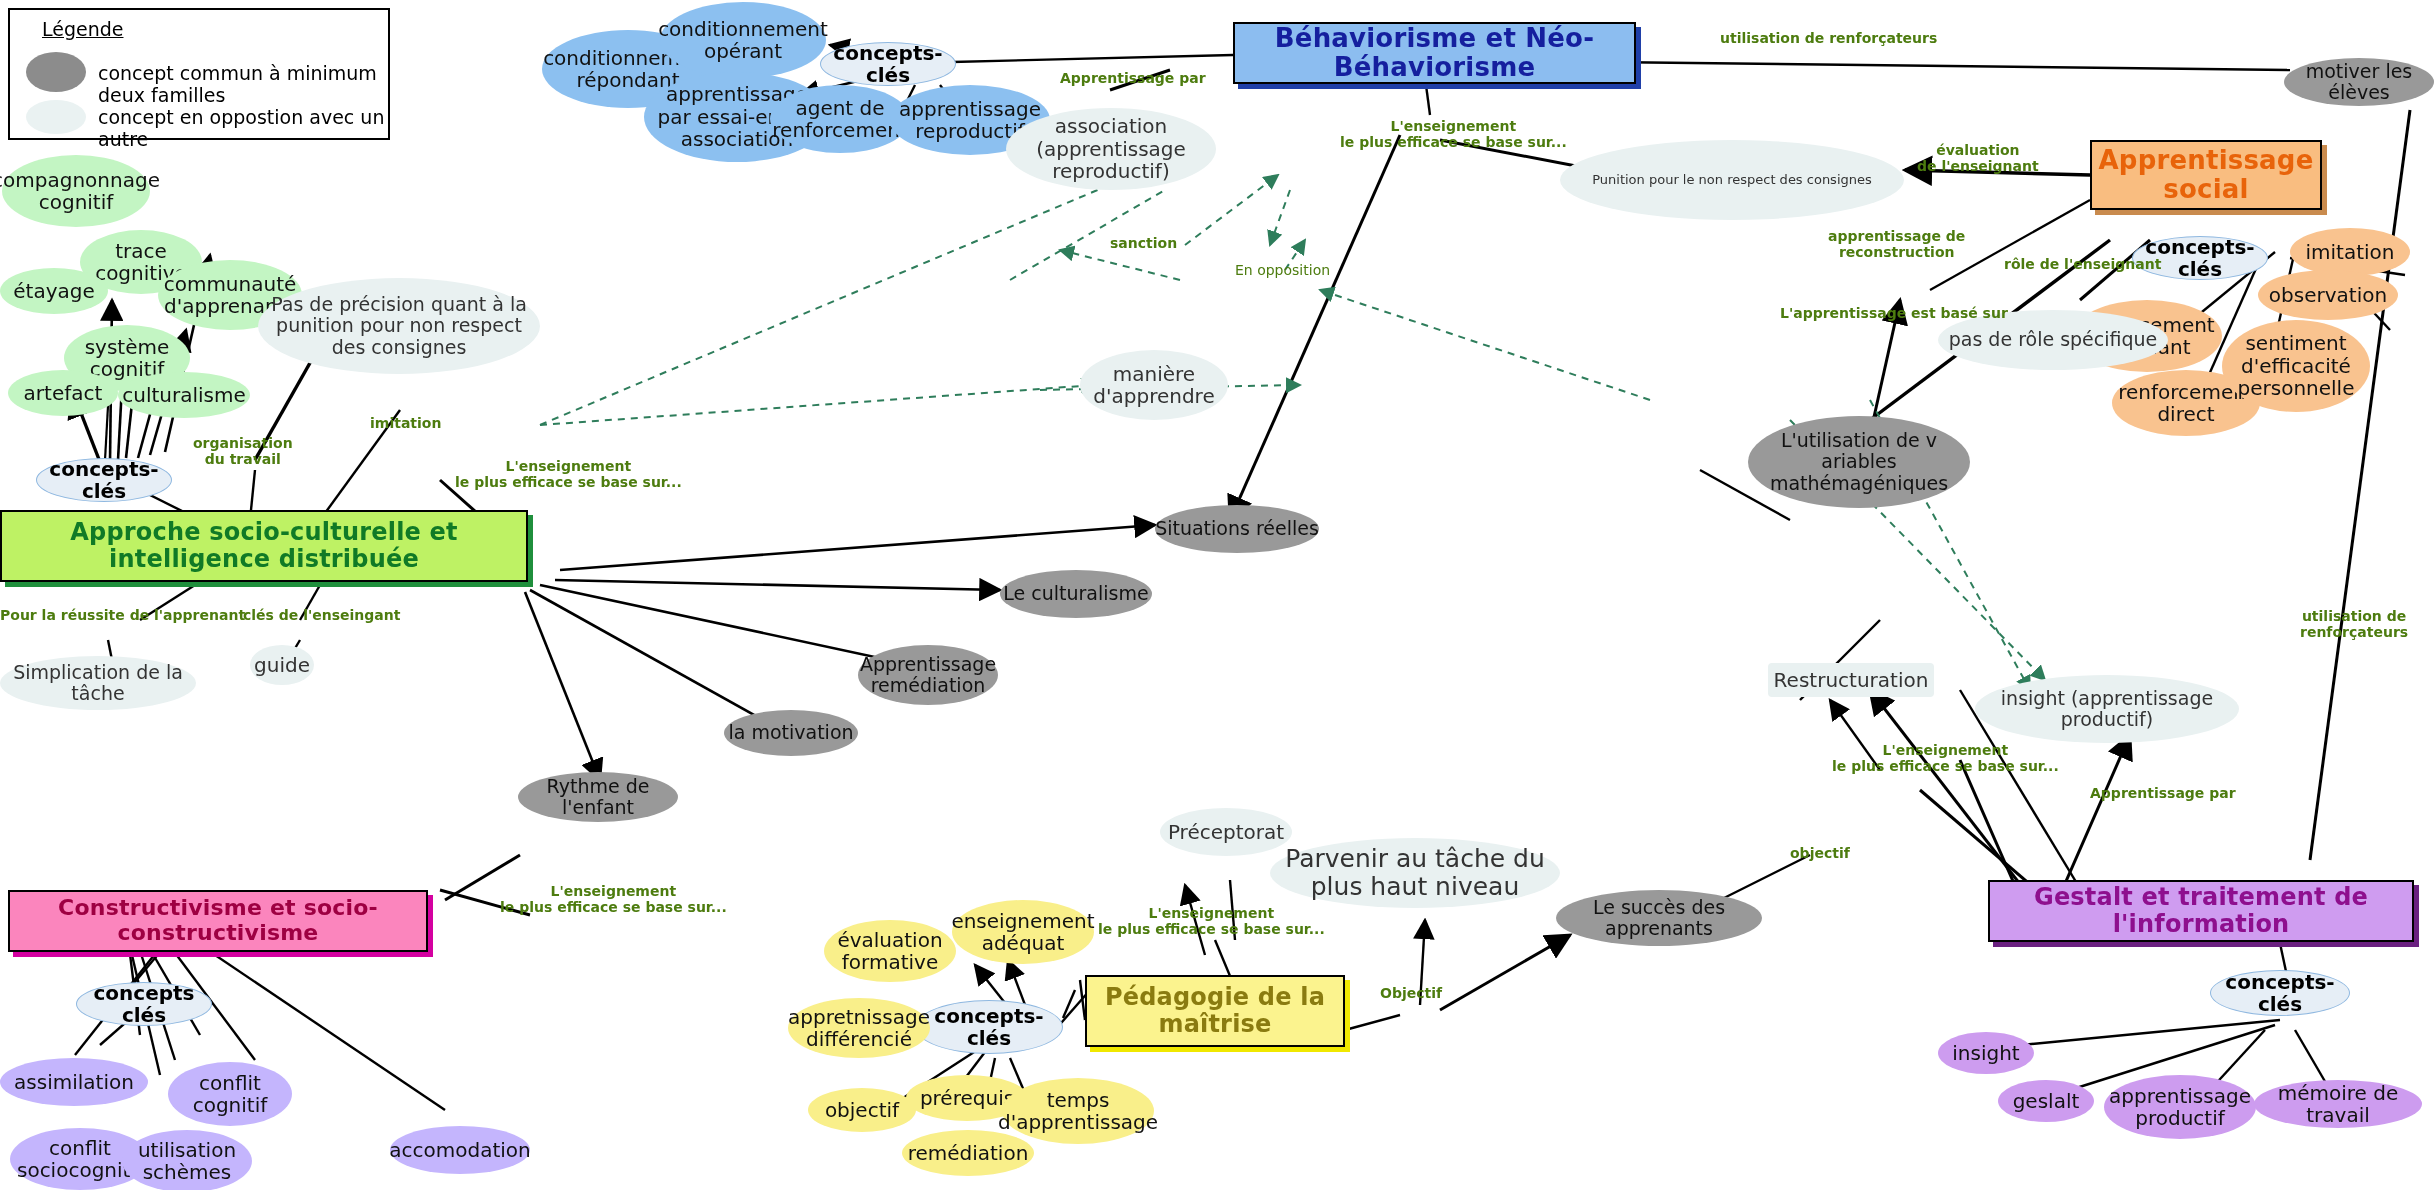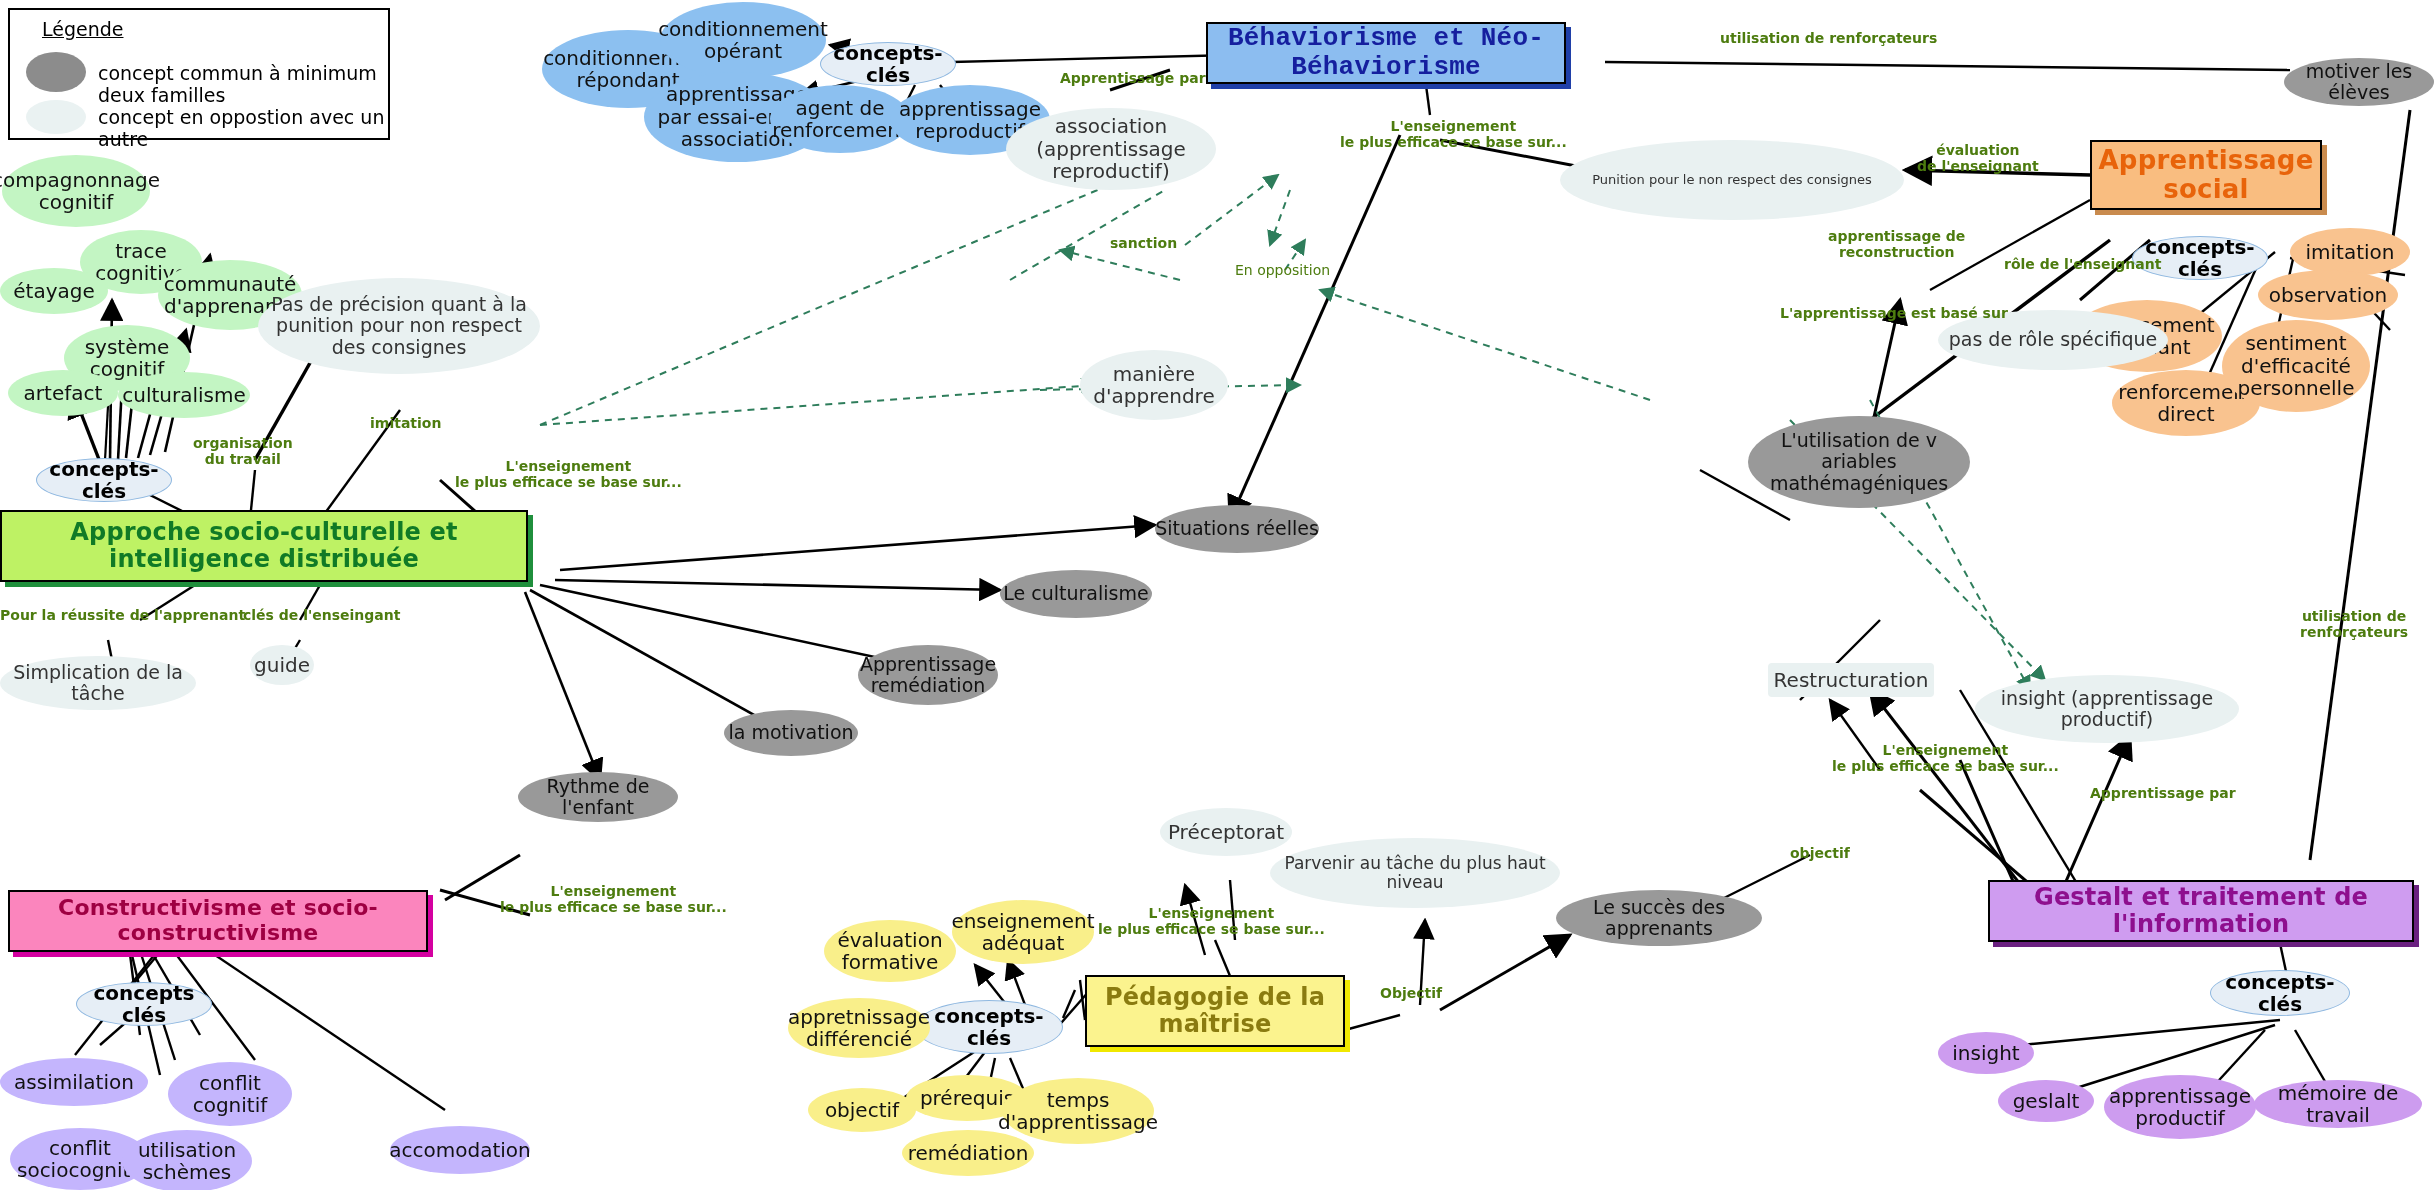--- a/index.html
+++ b/index.html
@@ -174,21 +174,21 @@
   </svg>
 
   <div id="legend">
     <div class="ltitle">Légende</div>
     <div class="lsw" style="left:16px;top:42px;width:60px;height:40px;background:#8c8c8c;"></div>
     <div class="lrow" style="left:88px;top:52px;">concept commun à minimum deux familles</div>
     <div class="lsw" style="left:16px;top:90px;width:60px;height:34px;background:#eaf2f2;"></div>
     <div class="lrow" style="left:88px;top:96px;">concept en oppostion avec un autre</div>
   </div>
 
-  <div class="node bx fambox fam-beh" style="left:1206px;top:22px;width:360px;height:62px;font-family:Liberation Mono, monospace;">Béhaviorisme et Néo-Béhaviorisme</div>
+  <div class="node bx fambox fam-beh" style="left:1233px;top:22px;width:403px;height:62px;">Béhaviorisme et Néo-Béhaviorisme</div>
 
   <div class="node bx fambox fam-soc" style="left:2090px;top:140px;width:232px;height:70px;">Apprentissage social</div>
 
   <div class="node bx fambox fam-cult" style="left:0px;top:510px;width:528px;height:72px;font-size:24px;">Approche socio-culturelle et intelligence distribuée</div>
 
   <div class="node bx fambox fam-cons" style="left:8px;top:890px;width:420px;height:62px;font-size:22px;">Constructivisme et socio-constructivisme</div>
 
   <div class="node bx fambox fam-ped" style="left:1085px;top:975px;width:260px;height:72px;font-size:24px;">Pédagogie de la maîtrise</div>
 
   <div class="node bx fambox fam-ges" style="left:1988px;top:880px;width:426px;height:62px;font-size:24px;">Gestalt et traitement de l'information</div>
@@ -251,21 +251,21 @@
   <div class="node ell c-oppo" style="left:1006px;top:108px;width:210px;height:82px;padding:0 6px;">association (apprentissage reproductif)</div>
   <div class="node ell c-oppo" style="left:1560px;top:140px;width:344px;height:80px;padding:0 10px;font-size:13px;">Punition pour le non respect des consignes</div>
   <div class="node ell c-oppo" style="left:258px;top:278px;width:282px;height:96px;padding:0 10px;font-size:19px;">Pas de précision quant à la punition pour non respect des consignes</div>
   <div class="node ell c-oppo" style="left:1080px;top:350px;width:148px;height:70px;">manière d'apprendre</div>
   <div class="node ell c-oppo" style="left:0px;top:656px;width:196px;height:54px;font-size:19px;">Simplication de la tâche</div>
   <div class="node ell c-oppo" style="left:250px;top:645px;width:64px;height:40px;">guide</div>
   <div class="node ell c-oppo" style="left:1938px;top:310px;width:230px;height:60px;font-size:19px;">pas de rôle spécifique</div>
   <div class="node ell c-oppo" style="left:1768px;top:663px;width:166px;height:34px;border-radius:4px;">Restructuration</div>
   <div class="node ell c-oppo" style="left:1975px;top:675px;width:264px;height:68px;font-size:19px;">insight (apprentissage productif)</div>
   <div class="node ell c-oppo" style="left:1160px;top:808px;width:132px;height:48px;">Préceptorat</div>
-  <div class="node ell c-oppo" style="left:1270px;top:838px;width:290px;height:70px;font-size:17px;">Parvenir au tâche du plus haut niveau</div>
+  <div class="node ell c-oppo" style="left:1270px;top:838px;width:290px;height:70px;font-size:25px;">Parvenir au tâche du plus haut niveau</div>
 
   <div class="lbl" style="left:1720px;top:30px;">utilisation de renforçateurs</div>
   <div class="lbl" style="left:1060px;top:70px;">Apprentissage par</div>
   <div class="lbl" style="left:1340px;top:118px;">L'enseignement<br>le plus efficace se base sur...</div>
   <div class="lbl" style="left:1917px;top:142px;">évaluation<br>de l'enseignant</div>
   <div class="lbl" style="left:1828px;top:228px;">apprentissage de<br>reconstruction</div>
   <div class="lbl" style="left:2004px;top:256px;">rôle de l'enseignant</div>
   <div class="lbl" style="left:1780px;top:305px;">L'apprentissage est basé sur</div>
   <div class="lbl" style="left:1110px;top:235px;">sanction</div>
   <div class="lbl reg" style="left:1235px;top:262px;">En opposition</div>

